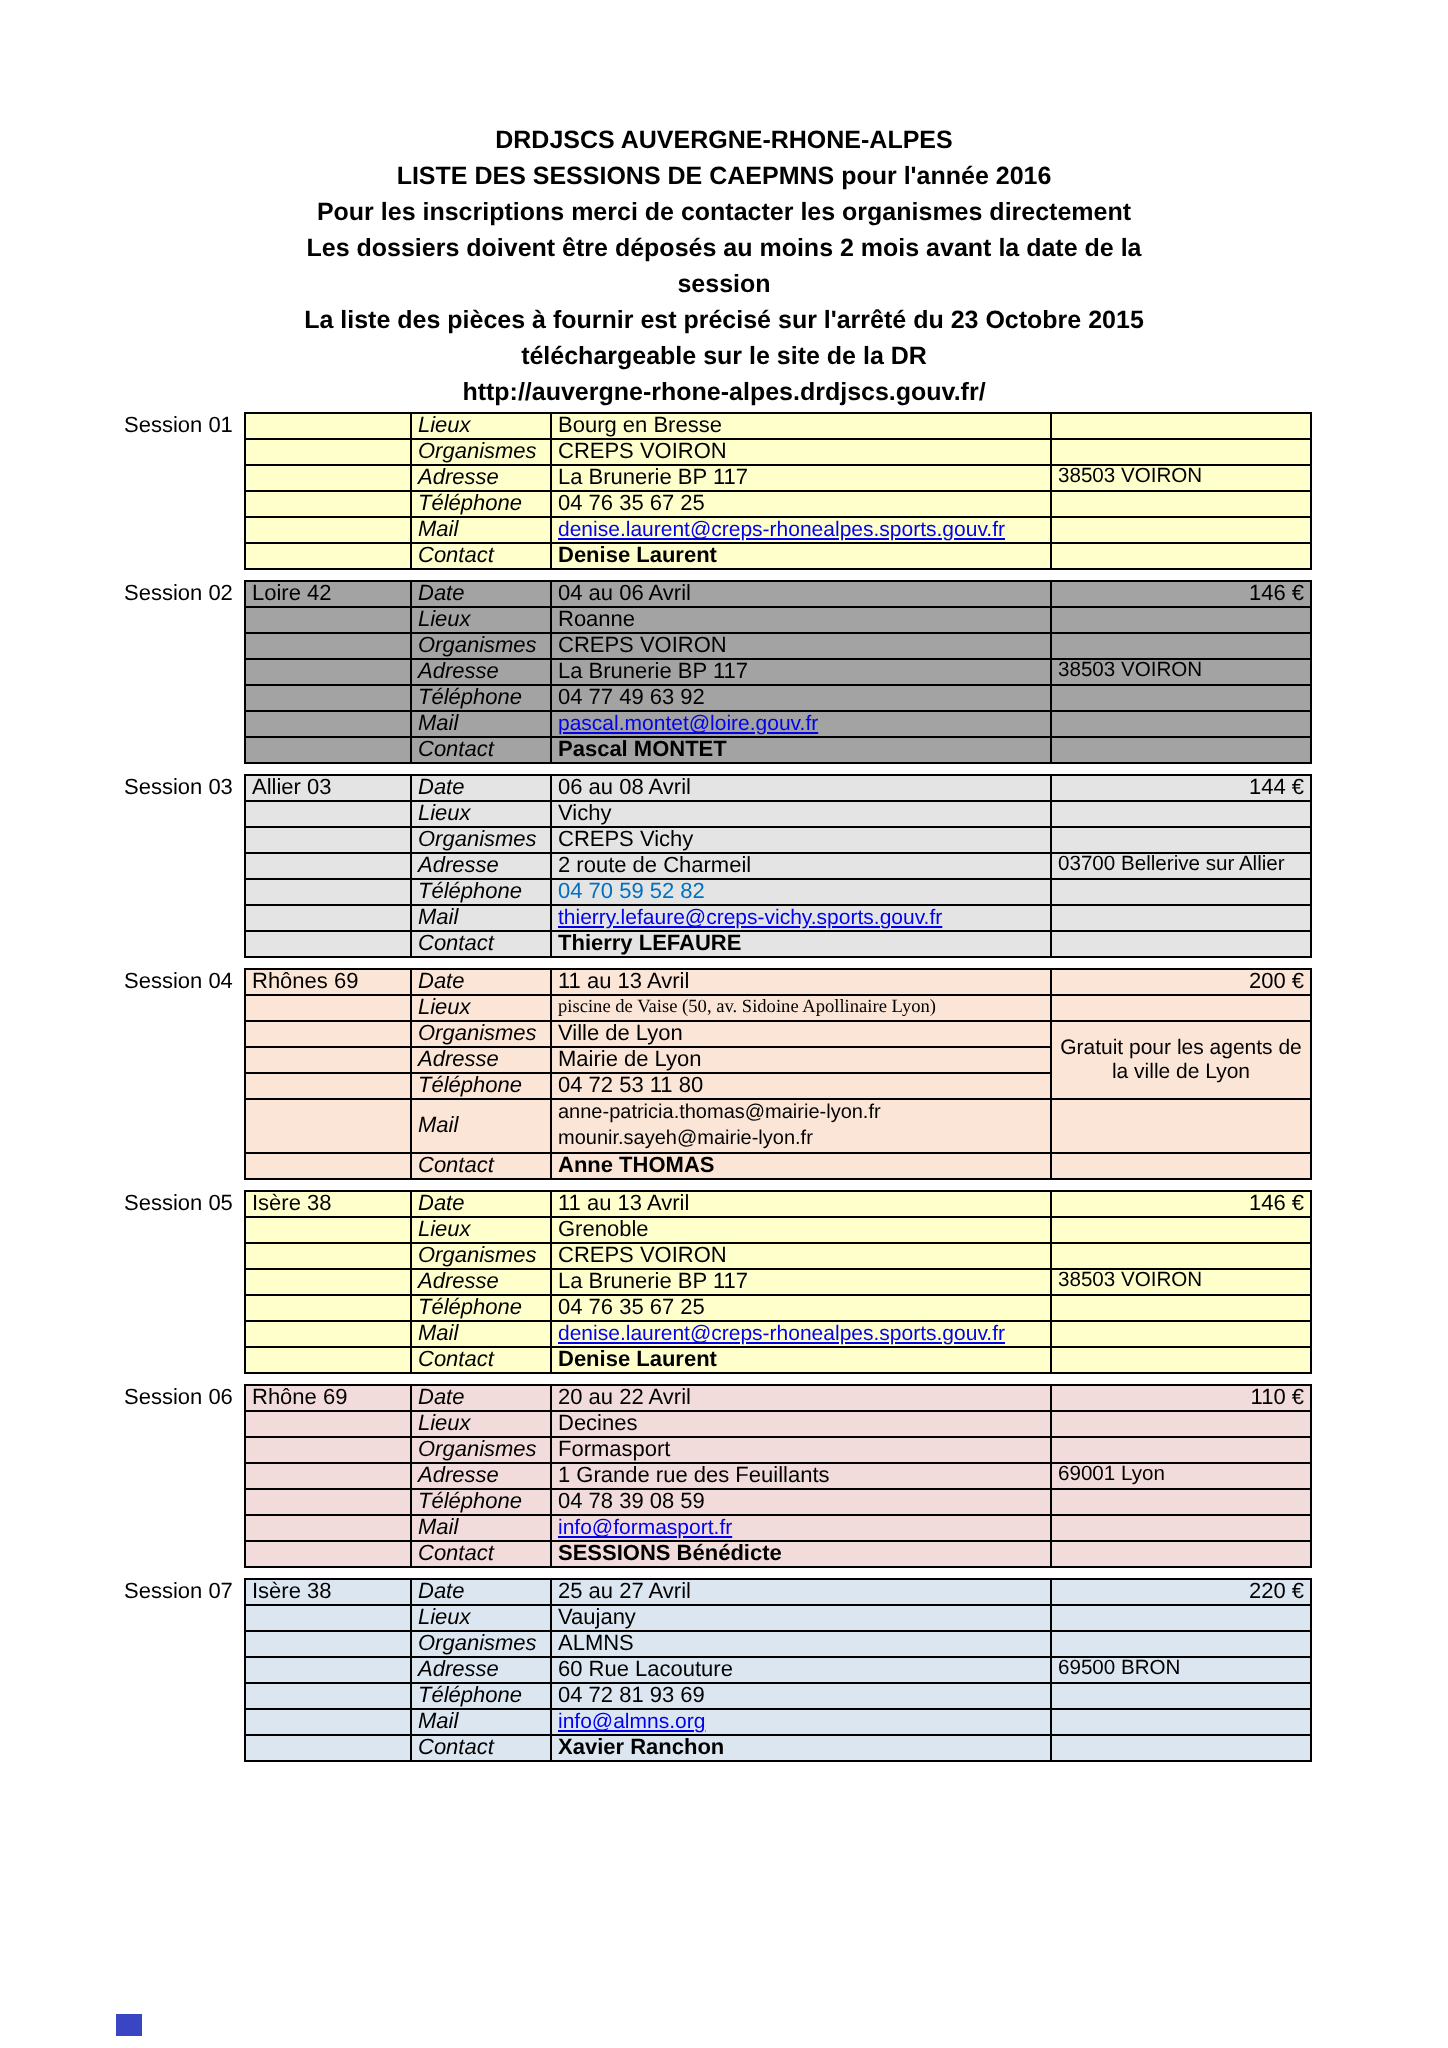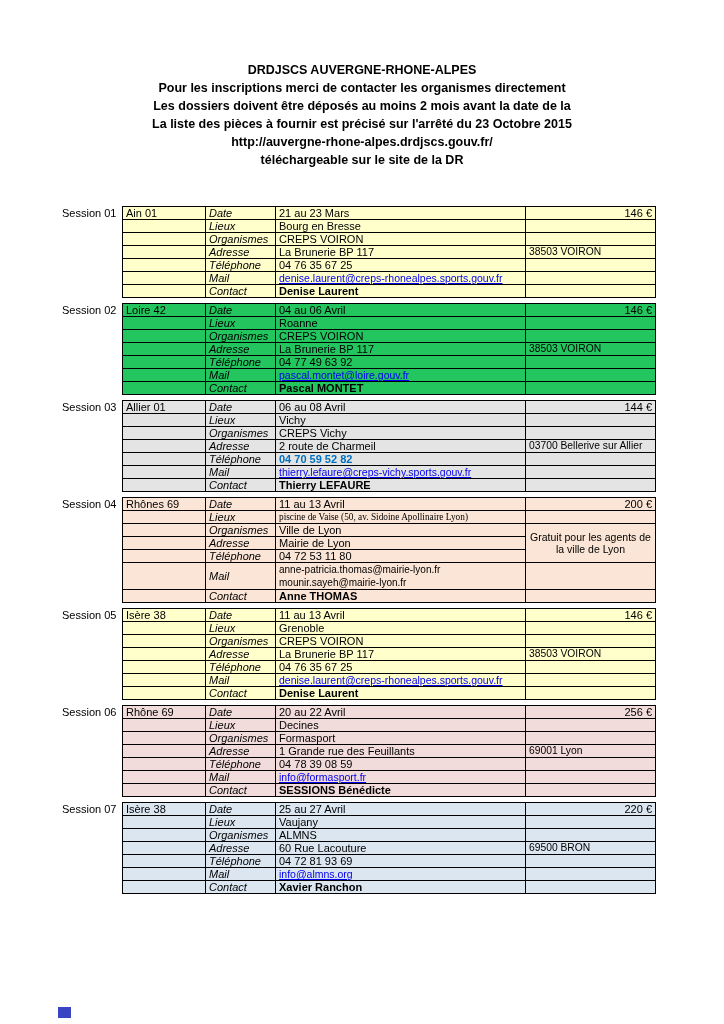--- a/index.html
+++ b/index.html
@@ -43,56 +43,52 @@
     color: #000;
     overflow: hidden;
     white-space: nowrap;
   }
   td.lbl { font-style: italic; }
   td.price { text-align: right; }
   td.extra { font-size: 10.3px; }
   td.note { white-space: normal; text-align: center; font-size: 10.5px; line-height: 12px; }
   td.small { font-size: 9.3px; font-family: Liberation Serif, serif; }
   td.contact { font-weight: bold; }
-  td.tel-blue { color: #0070C0; font-weight: bold; }
+  td.tel-blue { color: #0070C0; font-weight: normal; }
   td.mailcell { line-height: 12px; }
   .mail-link { color: #0000EE; text-decoration: underline; font-size: 10.5px; }
   .mail-plain { color: #000; font-size: 10px; }
   .footer-mark { position: absolute; left: 58px; top: 1007px; width: 13px; height: 11px; }
 </style>
 </head>
 <body>
 
 <div class="page">
   <div class="header">
       <div>DRDJSCS AUVERGNE-RHONE-ALPES</div>
+      <div>LISTE DES SESSIONS DE CAEPMNS pour l'année 2016</div>
       <div>Pour les inscriptions merci de contacter les organismes directement</div>
       <div>Les dossiers doivent être déposés au moins 2 mois avant la date de la</div>
+      <div>session</div>
       <div>La liste des pièces à fournir est précisé sur l'arrêté du 23 Octobre 2015</div>
+      <div>téléchargeable sur le site de la DR</div>
       <div>http://auvergne-rhone-alpes.drdjscs.gouv.fr/</div>
-      <div>téléchargeable sur le site de la DR</div>
     </div>
   <div class="sessions">
       <div class="session-row">
         <div class="session-label">Session 01</div>
         <table class="s-table" style="background: rgb(255, 255, 204);">
           <colgroup>
             <col class="c1">
             <col class="c2">
             <col class="c3">
             <col class="c4">
           </colgroup>
           <tbody>
             <tr>
-              <td>Ain 01</td>
-              <td class="lbl">Date</td>
-              <td>21 au 23 Mars</td>
-              <td class="price">146 €</td>
-            </tr>
-            <tr>
               <td></td>
               <td class="lbl">Lieux</td>
               <td>Bourg en Bresse</td>
               <td></td>
             </tr>
             <tr>
               <td></td>
               <td class="lbl">Organismes</td>
               <td>CREPS VOIRON</td>
               <td></td>
@@ -121,21 +117,21 @@
               <td></td>
               <td class="lbl">Contact</td>
               <td class="contact">Denise Laurent</td>
               <td></td>
             </tr>
           </tbody>
         </table>
       </div>
       <div class="session-row">
         <div class="session-label">Session 02</div>
-        <table class="s-table" style="background: #22c55e;">
+        <table class="s-table" style="background: #a3a3a3;">
           <colgroup>
             <col class="c1">
             <col class="c2">
             <col class="c3">
             <col class="c4">
           </colgroup>
           <tbody>
             <tr>
               <td>Loire 42</td>
               <td class="lbl">Date</td>
@@ -187,21 +183,21 @@
         <div class="session-label">Session 03</div>
         <table class="s-table" style="background: rgb(228, 228, 228);">
           <colgroup>
             <col class="c1">
             <col class="c2">
             <col class="c3">
             <col class="c4">
           </colgroup>
           <tbody>
             <tr>
-              <td>Allier 01</td>
+              <td>Allier 03</td>
               <td class="lbl">Date</td>
               <td>06 au 08 Avril</td>
               <td class="price">144 €</td>
             </tr>
             <tr>
               <td></td>
               <td class="lbl">Lieux</td>
               <td>Vichy</td>
               <td></td>
             </tr>
@@ -360,21 +356,21 @@
             <col class="c1">
             <col class="c2">
             <col class="c3">
             <col class="c4">
           </colgroup>
           <tbody>
             <tr>
               <td>Rhône 69</td>
               <td class="lbl">Date</td>
               <td>20 au 22 Avril</td>
-              <td class="price">256 €</td>
+              <td class="price">110 €</td>
             </tr>
             <tr>
               <td></td>
               <td class="lbl">Lieux</td>
               <td>Decines</td>
               <td></td>
             </tr>
             <tr>
               <td></td>
               <td class="lbl">Organismes</td>

